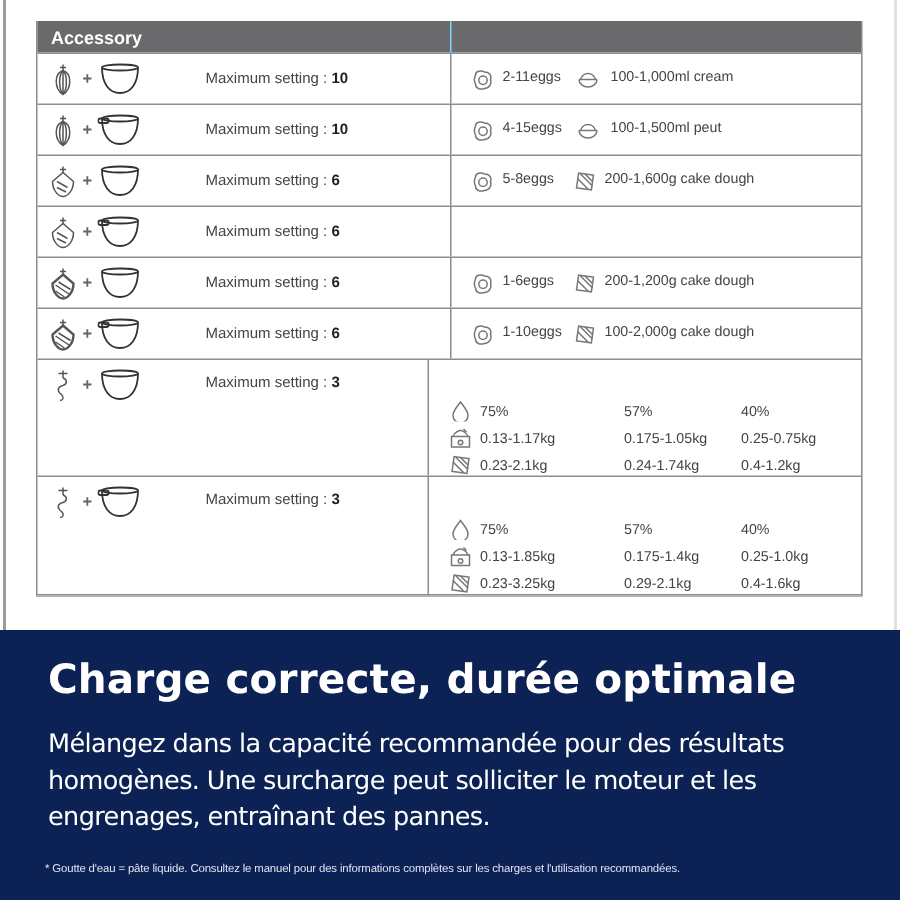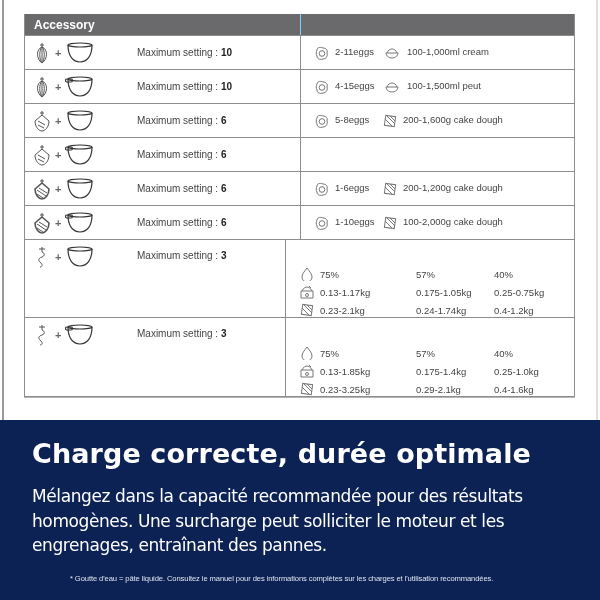--- a/index.html
+++ b/index.html
@@ -33,21 +33,21 @@
 
   .cap { display: flex; align-items: flex-start; }
   .ico { width: 14px; height: 14px; margin-right: 6px; }
   .eggs { width: 48px; }
   .grid3 { display: grid; grid-template-columns: 20px 96px 78px 80px; row-gap: 4px; padding-top: 9px; align-items: center; }
   .grid3 .ico { margin: 0; }
 
   .band { position: absolute; left: 0; top: 420px; width: 600px; height: 180px; background: #0d2254; color: #fff; }
   .band h1 { position: absolute; left: 32px; top: 18px; font-size: 27px; font-weight: bold; letter-spacing: 0.1px; font-family: "DejaVu Sans", sans-serif; }
   .band p.body { position: absolute; left: 32px; top: 64px; width: 550px; font-size: 17px; line-height: 24.5px; font-family: "DejaVu Sans", sans-serif; letter-spacing: -0.4px; }
-  .band p.note { position: absolute; left: 30px; top: 154px; font-size: 7.6px; color: #dfe4f0; letter-spacing: -0.1px; margin-left: 40px; }
+  .band p.note { position: absolute; left: 30px; top: 154px; font-size: 7.6px; color: #dfe4f0; letter-spacing: -0.1px; }
 </style>
 </head>
 <body>
 
 <svg width="0" height="0" style="position:absolute">
   <defs>
     <symbol id="s-whisk" viewBox="0 0 18 22">
         <g fill="none" stroke="#555" stroke-width="1">
           <path d="M9 1v4M7 3h4"></path>
           <path d="M9 5c-6 2-6 12 0 16c6-4 6-14 0-16z"></path>

